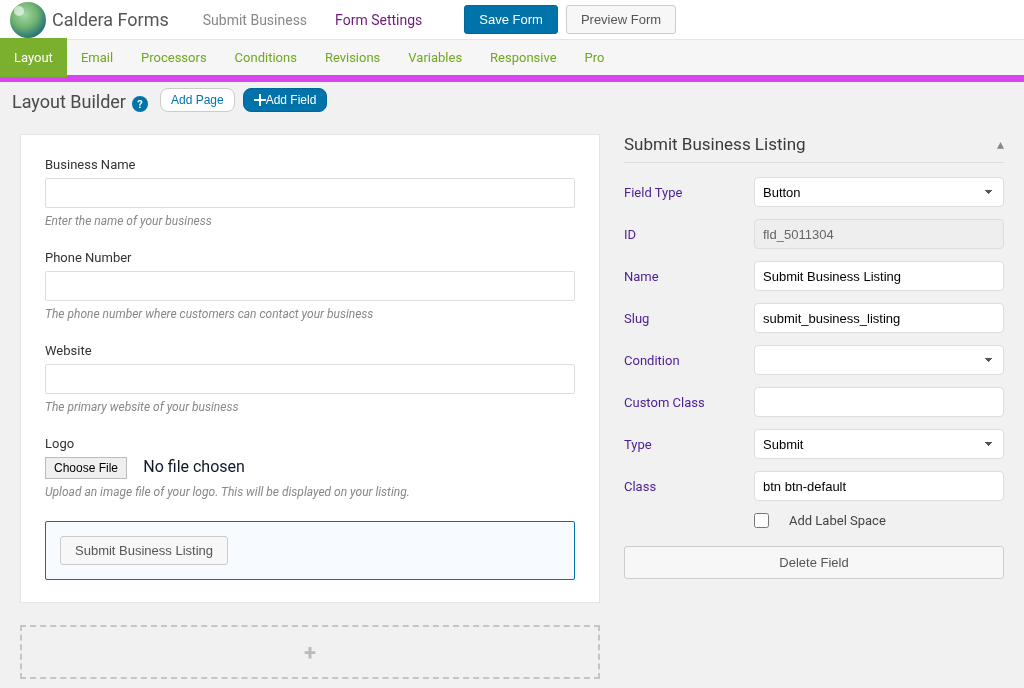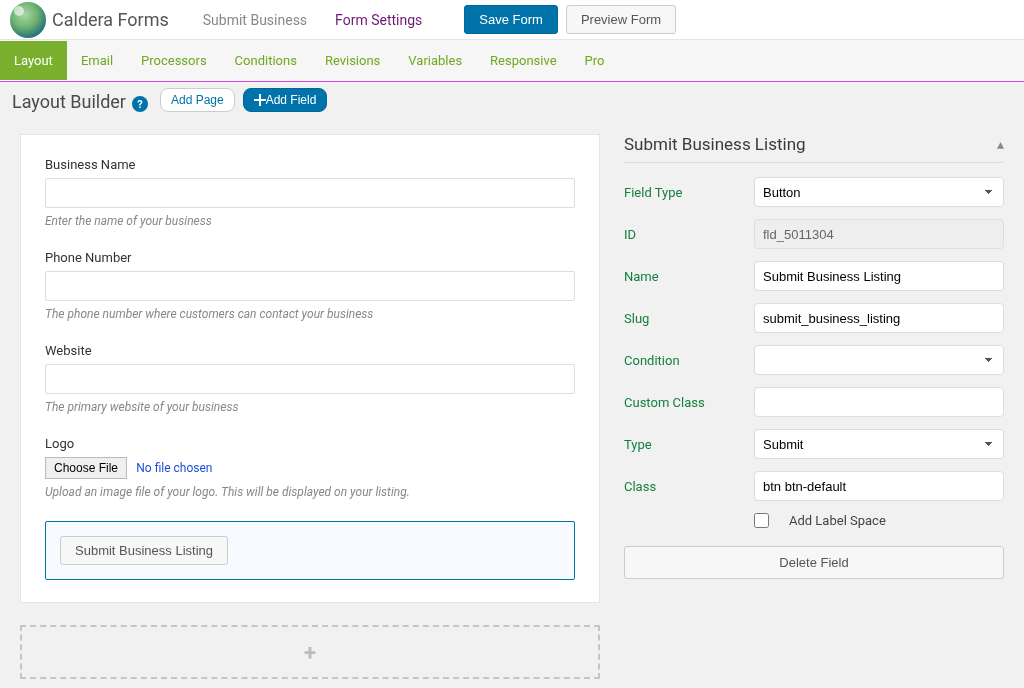--- a/index.html
+++ b/index.html
@@ -7,21 +7,21 @@
   
   .topbar { display: flex; align-items: center; background: #fff; border-bottom: 1px solid #e5e5e5; height: 40px; padding: 0 8px 0 0; }
   .logo { width: 36px; height: 36px; margin: 0 6px 0 10px; border-radius: 50%; background: radial-gradient(circle at 40% 35%, #a7d8a7 0%, #6fb36f 40%, #2f7a7a 70%, #0d4d4d 100%); position: relative; }
   .logo::after { content: ""; position: absolute; top: 4px; left: 4px; width: 10px; height: 10px; border-radius: 50%; background: #fff; opacity: 0.6; }
   .app-title { font-size: 18px; color: #555; margin-right: 20px; }
   .tab { padding: 10px 14px; color: #888; font-size: 14px; cursor: pointer; }
   .tab.active { color: #701a75; }
   .btn { border: 1px solid #ccc; background: #f7f7f7; color: #555; padding: 6px 14px; border-radius: 3px; font-size: 13px; cursor: pointer; margin-left: 8px; }
   .btn-primary { background: #0073aa; border-color: #006799; color: #fff; }
   
-  .subnav { display: flex; align-items: center; background: #f6f6f6; border-bottom: 1px solid #d946ef; height: 42px; padding: 0 8px 0 0; }
+  .subnav { display: flex; align-items: center; background: #f6f6f6; border-bottom: 7px solid #d946ef; height: 42px; padding: 0 8px 0 0; }
   .subnav .sn-item { padding: 12px 14px; color: #6fa81f; font-size: 13px; cursor: pointer; }
   .subnav .sn-item.active { background: #7bb02f; color: #fff; }
   
   .builder-bar { display: flex; align-items: flex-end; padding: 6px 12px; background: #f1f1f1; }
   .builder-title { font-size: 18px; color: #4a4a4a; margin-right: 6px; }
   .help-ic { display: inline-flex; width: 16px; height: 16px; border-radius: 50%; background: #0073aa; color: #fff; align-items: center; justify-content: center; font-size: 11px; font-weight: bold; margin-right: 12px; }
   .btn-small { border: 1px solid #ccc; background: #fff; color: #0073aa; padding: 4px 10px; border-radius: 8px; font-size: 12px; cursor: pointer; margin-right: 8px; }
   .btn-small.blue { background: #0073aa; border-color: #006799; color: #fff; display: inline-flex; align-items: center; }
   .move-ic { display: inline-block; width: 12px; height: 12px; position: relative; }
   .move-ic::before, .move-ic::after { content: ""; position: absolute; background: #fff; }
@@ -31,30 +31,30 @@
   .workspace { display: flex; padding: 16px 20px; gap: 24px; align-items: flex-start; }
   .canvas { flex: 1; max-width: 590px; }
   .panel { width: 380px; }
   
   .form-preview { background: #fff; border: 1px solid #e5e5e5; padding: 22px 24px; }
   .field-block { margin-bottom: 22px; }
   .field-label { font-size: 13px; color: #333; margin-bottom: 6px; display: block; }
   .field-input { width: 100%; height: 30px; border: 1px solid #ddd; border-radius: 2px; padding: 4px 8px; font-size: 13px; }
   .field-hint { font-size: 12px; color: #888; font-style: italic; margin-top: 6px; }
   .file-btn { border: 1px solid #bbb; background: #efefef; padding: 3px 8px; font-size: 12px; cursor: pointer; }
-  .file-status { font-size: 12px; color: #1d4ed8; margin-left: 6px; }
+  .file-status { font-size: 16px; color: #0f172a; margin-left: 13px; }
   .submit-row { border: 1px solid #0073aa; background: #f7fbff; padding: 14px; border-radius: 2px; }
   .submit-btn { border: 1px solid #ccc; background: #f7f7f7; color: #555; padding: 6px 14px; border-radius: 3px; font-size: 13px; cursor: pointer; }
   
   .dropzone { margin-top: 22px; border: 2px dashed #c5c5c5; height: 54px; display: flex; align-items: center; justify-content: center; color: #bbb; font-size: 22px; font-weight: bold; }
   
   .panel-title { font-size: 17px; color: #3a3a3a; padding-bottom: 8px; border-bottom: 1px solid #ddd; margin-bottom: 14px; display: flex; justify-content: space-between; align-items: center; }
   .collapse-ic { color: #888; font-size: 14px; }
   .prop-row { display: flex; align-items: center; margin-bottom: 12px; }
-  .prop-label { width: 130px; font-size: 13px; color: #15803d; }
+  .prop-label { width: 130px; font-size: 13px; color: #4c1d95; }
   .prop-input { flex: 1; height: 30px; border: 1px solid #ddd; border-radius: 4px; padding: 4px 8px; font-size: 13px; background: #fff; }
   .prop-input.readonly { background: #eee; color: #666; }
   select.prop-input { appearance: none; background-image: linear-gradient(45deg, transparent 50%, #555 50%), linear-gradient(135deg, #555 50%, transparent 50%); background-position: calc(100% - 14px) 12px, calc(100% - 10px) 12px; background-size: 4px 4px, 4px 4px; background-repeat: no-repeat; padding-right: 24px; }
   .check-row { display: flex; align-items: flex-end; margin: 6px 0 18px 130px; gap: 20px; font-size: 13px; color: #444; }
   .check-row input { width: 15px; height: 15px; }
   .delete-btn { width: 100%; border: 1px solid #ccc; background: #f7f7f7; color: #555; padding: 8px 0; border-radius: 3px; font-size: 13px; cursor: pointer; text-align: center; }
 </style>
 </head>
 <body>
 

